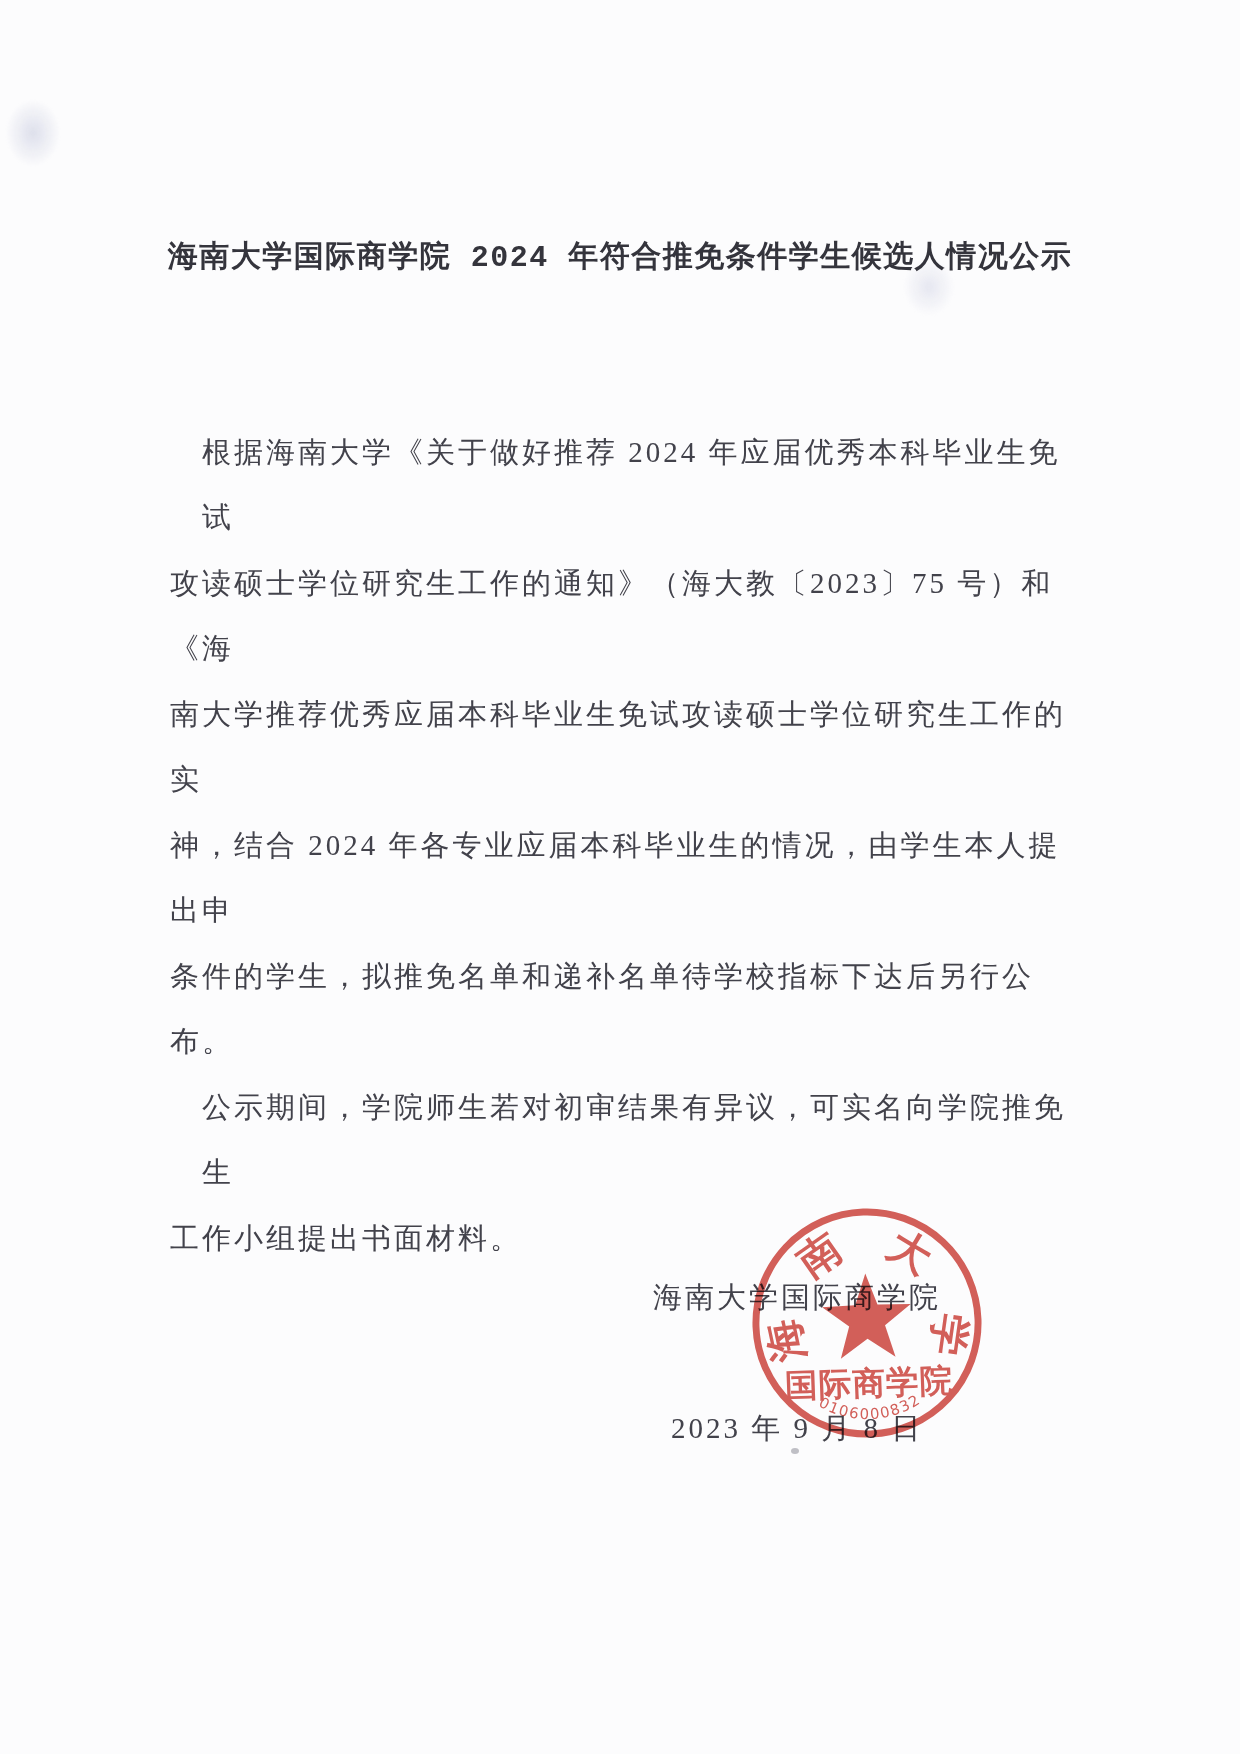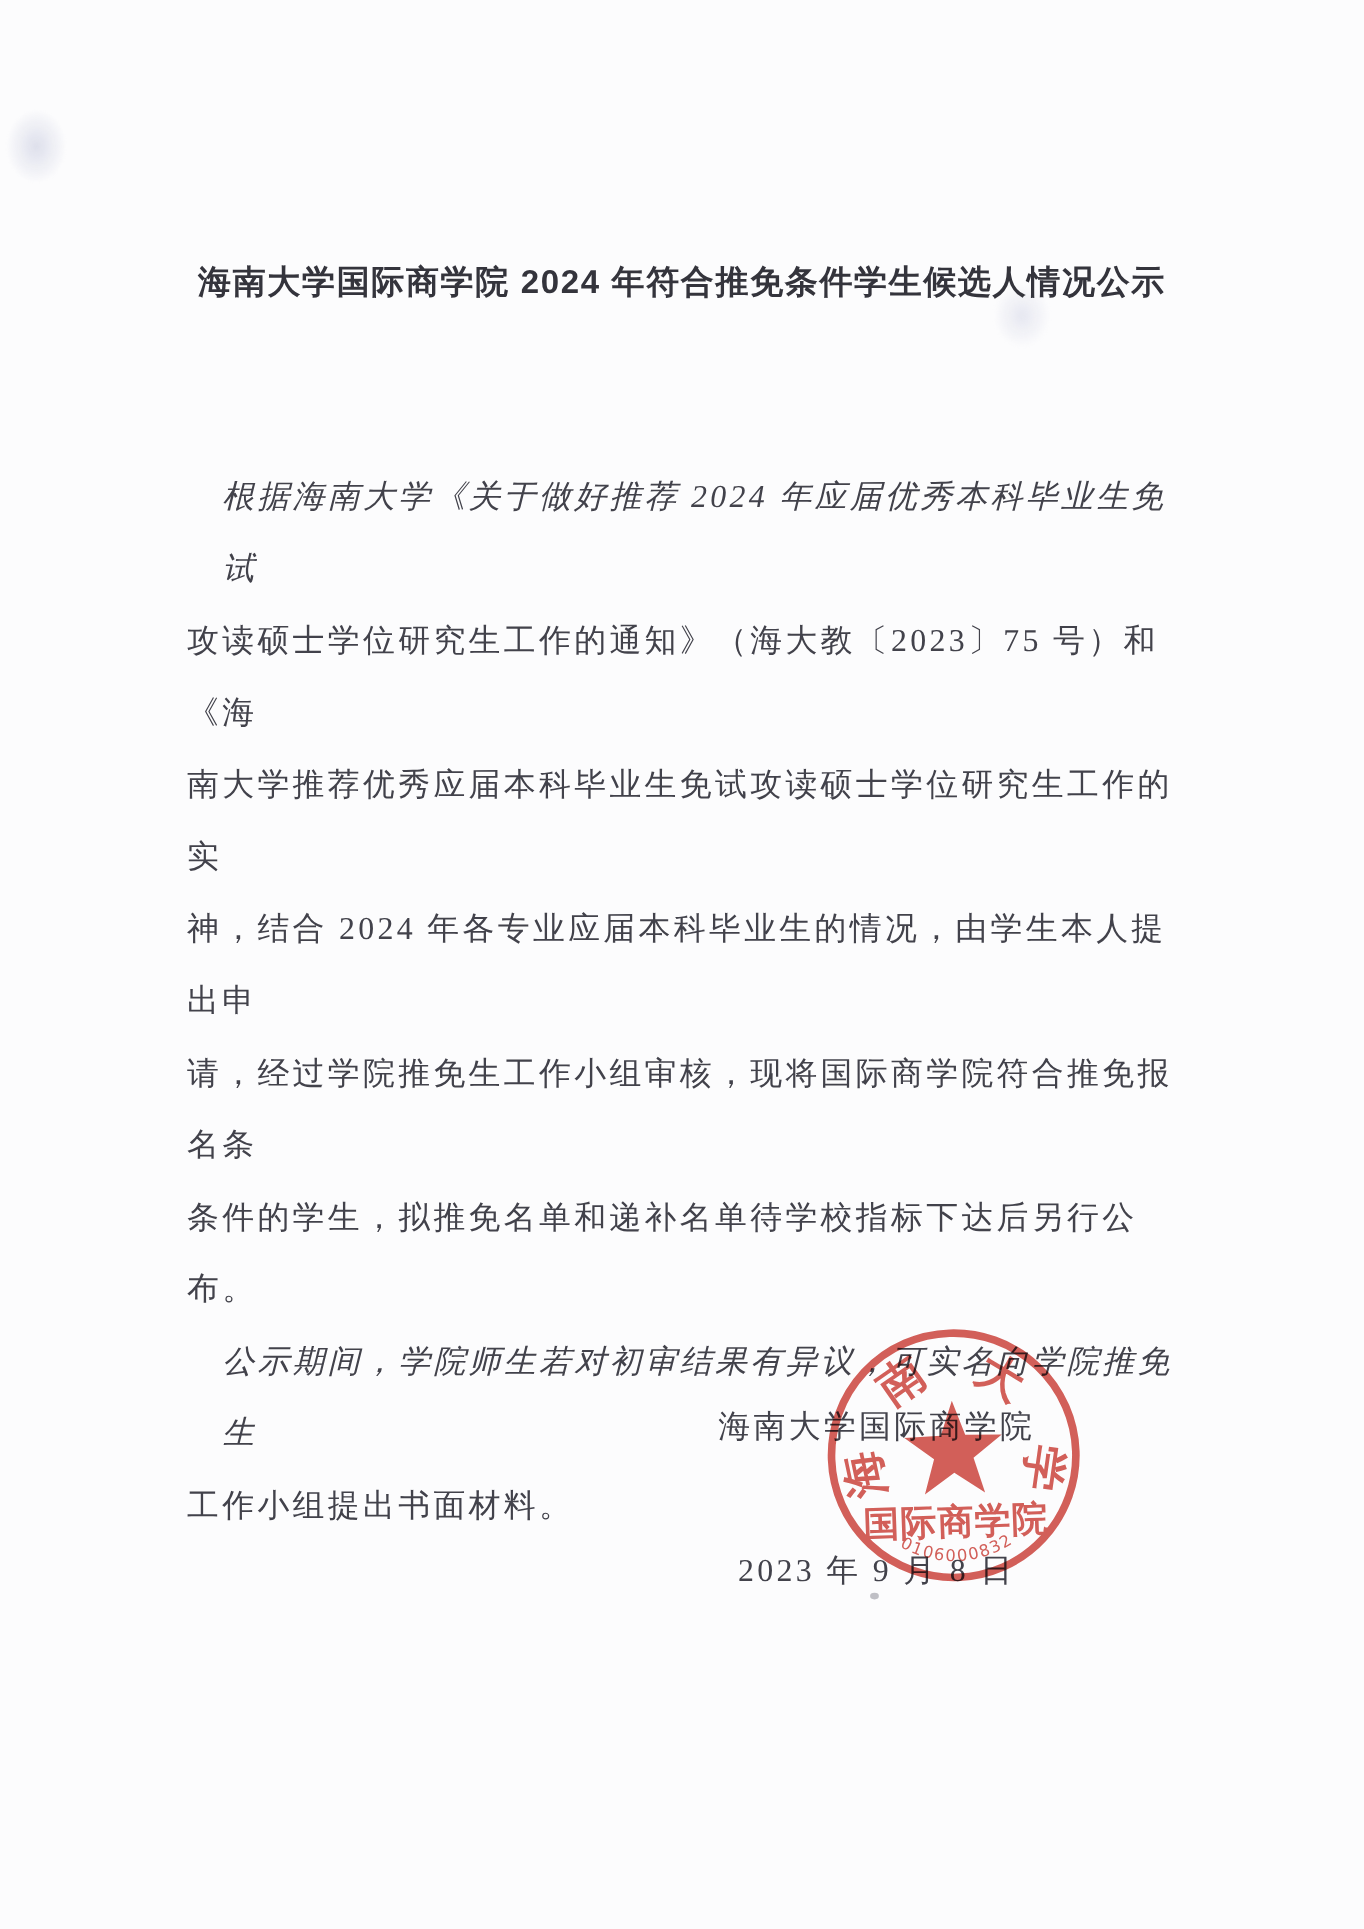--- a/index.html
+++ b/index.html
@@ -4,28 +4,28 @@
 <style>
   html,body{margin:0;padding:0;background:#9a9aa0;}
   .page{
     position:relative;width:1240px;height:1754px;margin:0 auto;
     background:#fcfcfd;overflow:hidden;
     font-family:"Liberation Serif","DejaVu Serif",serif;color:#42424b;
   }
   .title{
     position:absolute;top:236px;left:0;width:100%;margin:0;
     text-align:center;font-size:30px;font-weight:bold;letter-spacing:1.5px;
-    color:#34343c;font-family:Liberation Sans, sans-serif;
+    color:#34343c;font-family:Liberation Mono, monospace;
   }
   .body-text{
     position:absolute;left:170px;top:354px;width:915px;
     font-size:29px;letter-spacing:3px;white-space:pre-wrap;
   }
   .line{height:65px;line-height:65px;}
-  .indent{padding-left:32px;font-style:italic;}
+  .indent{padding-left:32px;}
   .signature{
     position:absolute;top:1199px;right:299px;text-align:center;
     font-size:29px;letter-spacing:3px;white-space:pre-wrap;
   }
   .stain{position:absolute;border-radius:50%;pointer-events:none;}
   .stain-1{
     left:6px;top:100px;width:54px;height:66px;
     background:radial-gradient(ellipse at center,rgba(205,208,226,.65),rgba(205,208,226,0) 72%);
     filter:blur(1px);
   }
@@ -56,21 +56,20 @@
   <div class="stain stain-2"></div>
   <div class="stain stain-3"></div>
 
   <h1 class="title">海南大学国际商学院 2024 年符合推免条件学生候选人情况公示</h1>
 
   <div class="body-text">
     <div class="line indent">根据海南大学《关于做好推荐 2024 年应届优秀本科毕业生免试</div>
     <div class="line">攻读硕士学位研究生工作的通知》（海大教〔2023〕75 号）和《海</div>
     <div class="line">南大学推荐优秀应届本科毕业生免试攻读硕士学位研究生工作的实</div>
     <div class="line">神，结合 2024 年各专业应届本科毕业生的情况，由学生本人提出申</div>
-    <div class="line">请，经过学院推免生工作小组审核，现将国际商学院符合推免报名条</div>
     <div class="line">条件的学生，拟推免名单和递补名单待学校指标下达后另行公布。</div>
     <div class="line indent">公示期间，学院师生若对初审结果有异议，可实名向学院推免生</div>
     <div class="line">工作小组提出书面材料。</div>
     
     
   </div>
 
   <div class="signature">
     <div class="line">海南大学国际商学院</div>
     <div class="line">2023 年 9 月 8 日</div>

